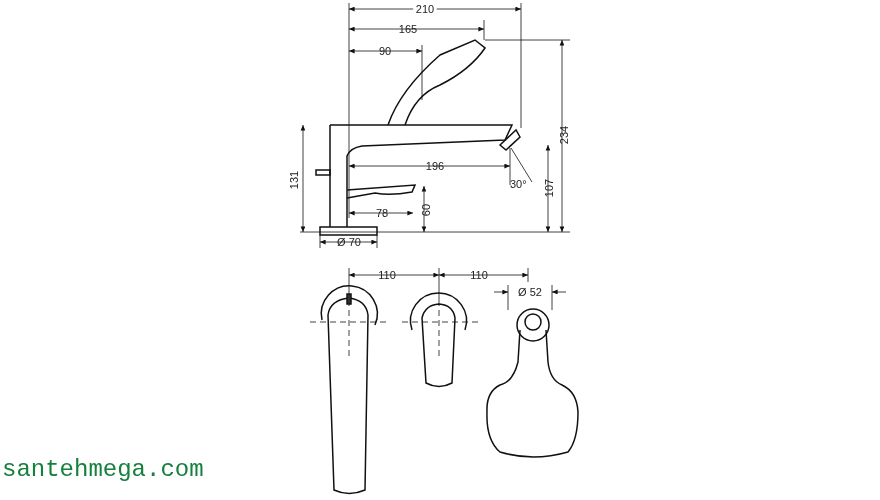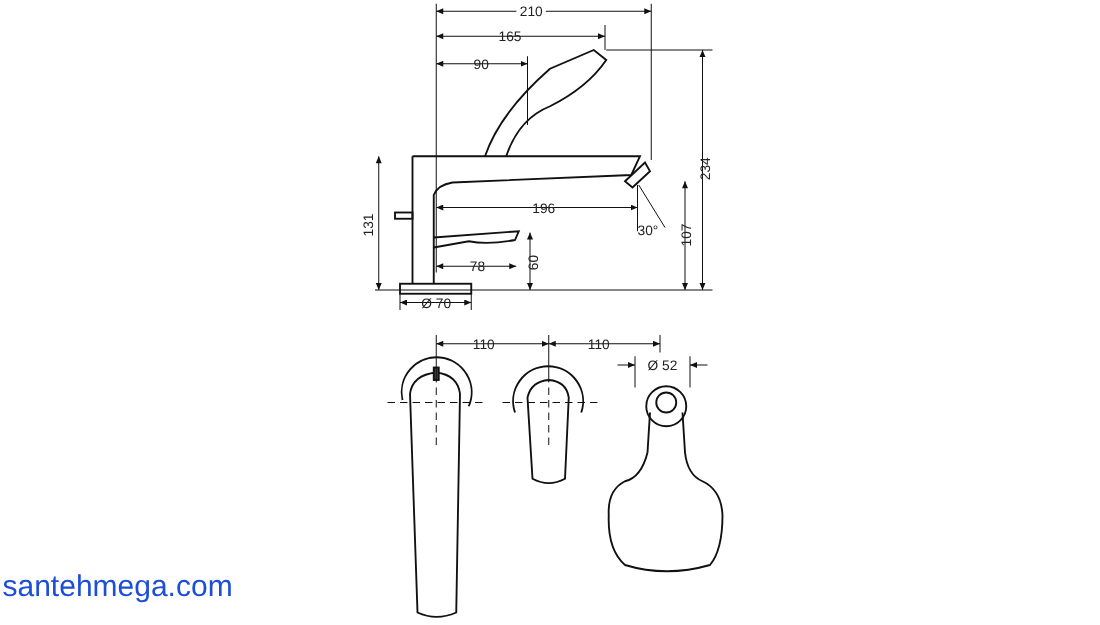--- a/index.html
+++ b/index.html
@@ -1,19 +1,19 @@
 <!DOCTYPE html>
 <html><head>
 <meta charset="utf-8">
 <style>
   html,body{margin:0;padding:0;background:#fff;}
   body{width:880px;height:500px;position:relative;overflow:hidden;font-family:"Liberation Sans",sans-serif;}
   svg{position:absolute;left:0;top:0;}
   .dim{font-family:"Liberation Sans",sans-serif;font-size:11px;fill:#222;}
-  .wm{position:absolute;left:2px;top:456px;font-size:24px;color:#1d4ed8;font-family:Liberation Sans, sans-serif;}
+  .wm{position:absolute;left:2px;top:456px;font-size:24px;color:#15803d;font-family:Liberation Mono, monospace;}
 </style>
 </head>
 <body>
 
 <svg width="880" height="500" viewBox="0 0 880 500">
   <defs>
     <marker id="ar" markerWidth="8" markerHeight="8" refX="7" refY="3" orient="auto">
       <path d="M0,0 L7,3 L0,6 Z" fill="#111"></path>
     </marker>
     <marker id="al" markerWidth="8" markerHeight="8" refX="0" refY="3" orient="auto">

